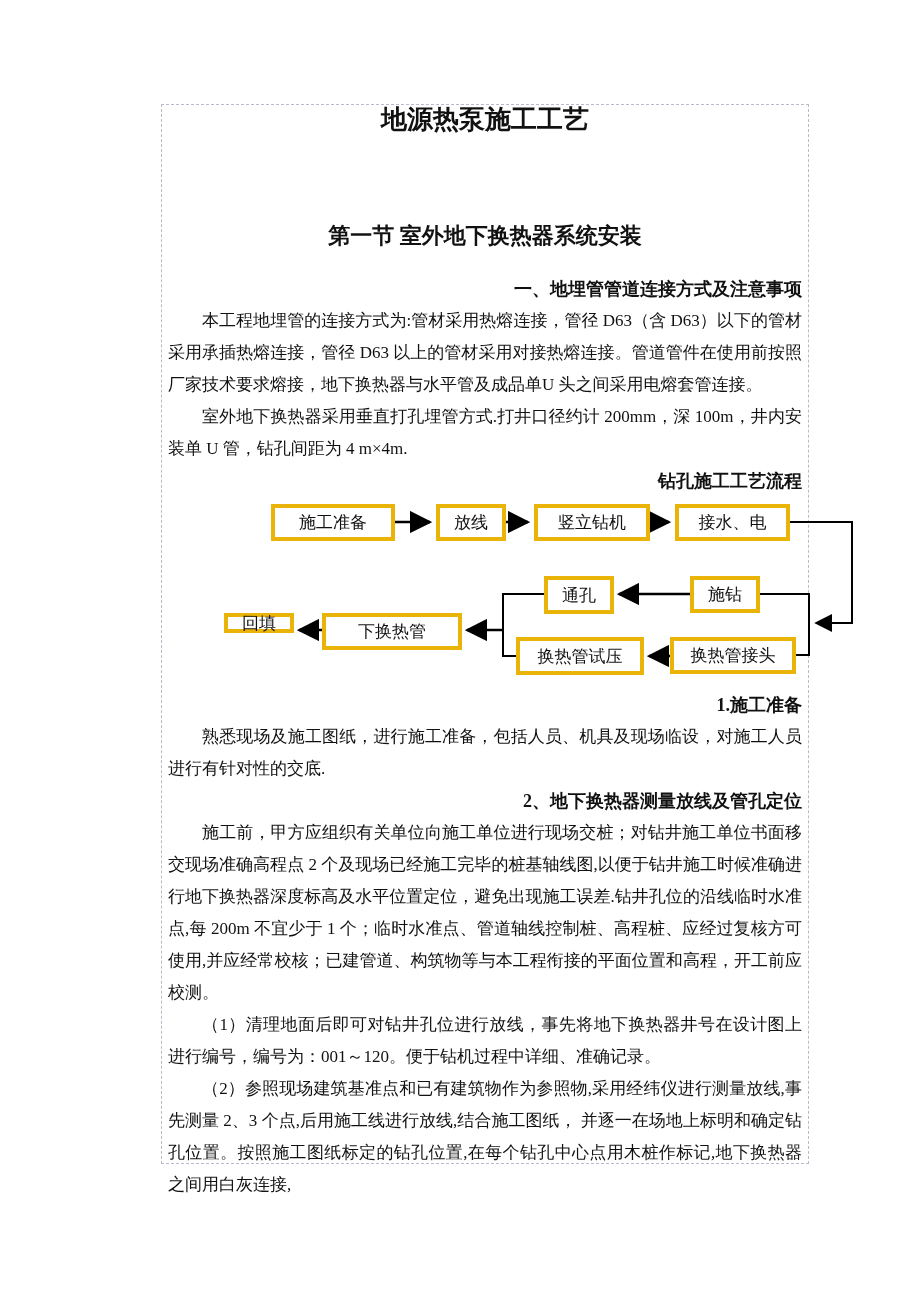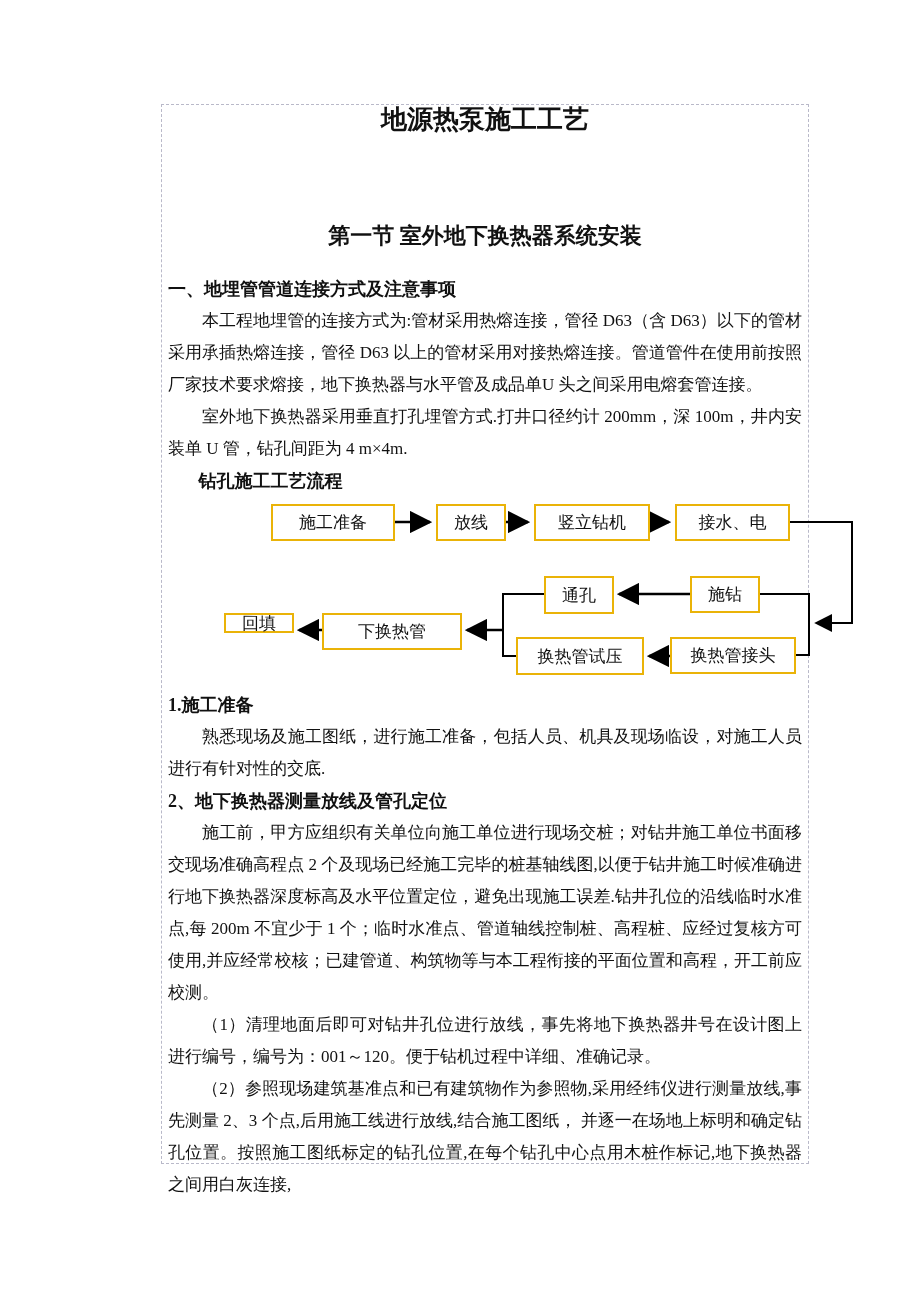--- a/index.html
+++ b/index.html
@@ -38,21 +38,21 @@
     font-weight: bold;
     text-align: center;
     line-height: 30px;
     margin: 86px 0 22px 0;
   }
   .sec-heading {
     font-size: 18px;
     font-weight: bold;
     line-height: 32px;
     margin: 0;
-    text-align: left;
+    text-align: right;
   }
   .body-para {
     font-size: 17px;
     line-height: 32px;
     text-align: justify;
     text-indent: 2em;
     margin: 0;
   }
   .flow-heading {
     text-indent: 1.7em;
@@ -64,21 +64,21 @@
     margin-left: -6px;
   }
   .flowchart svg.connectors {
     position: absolute;
     left: 0;
     top: 0;
   }
   .fnode {
     position: absolute;
     box-sizing: border-box;
-    border: 2px solid #eab308;
+    border: 4px solid #eab308;
     background: #ffffff;
     display: flex;
     align-items: center;
     justify-content: center;
     font-size: 17px;
     white-space: nowrap;
   }
   .mt6 { margin-top: 6px; }
 </style>
 </head>

